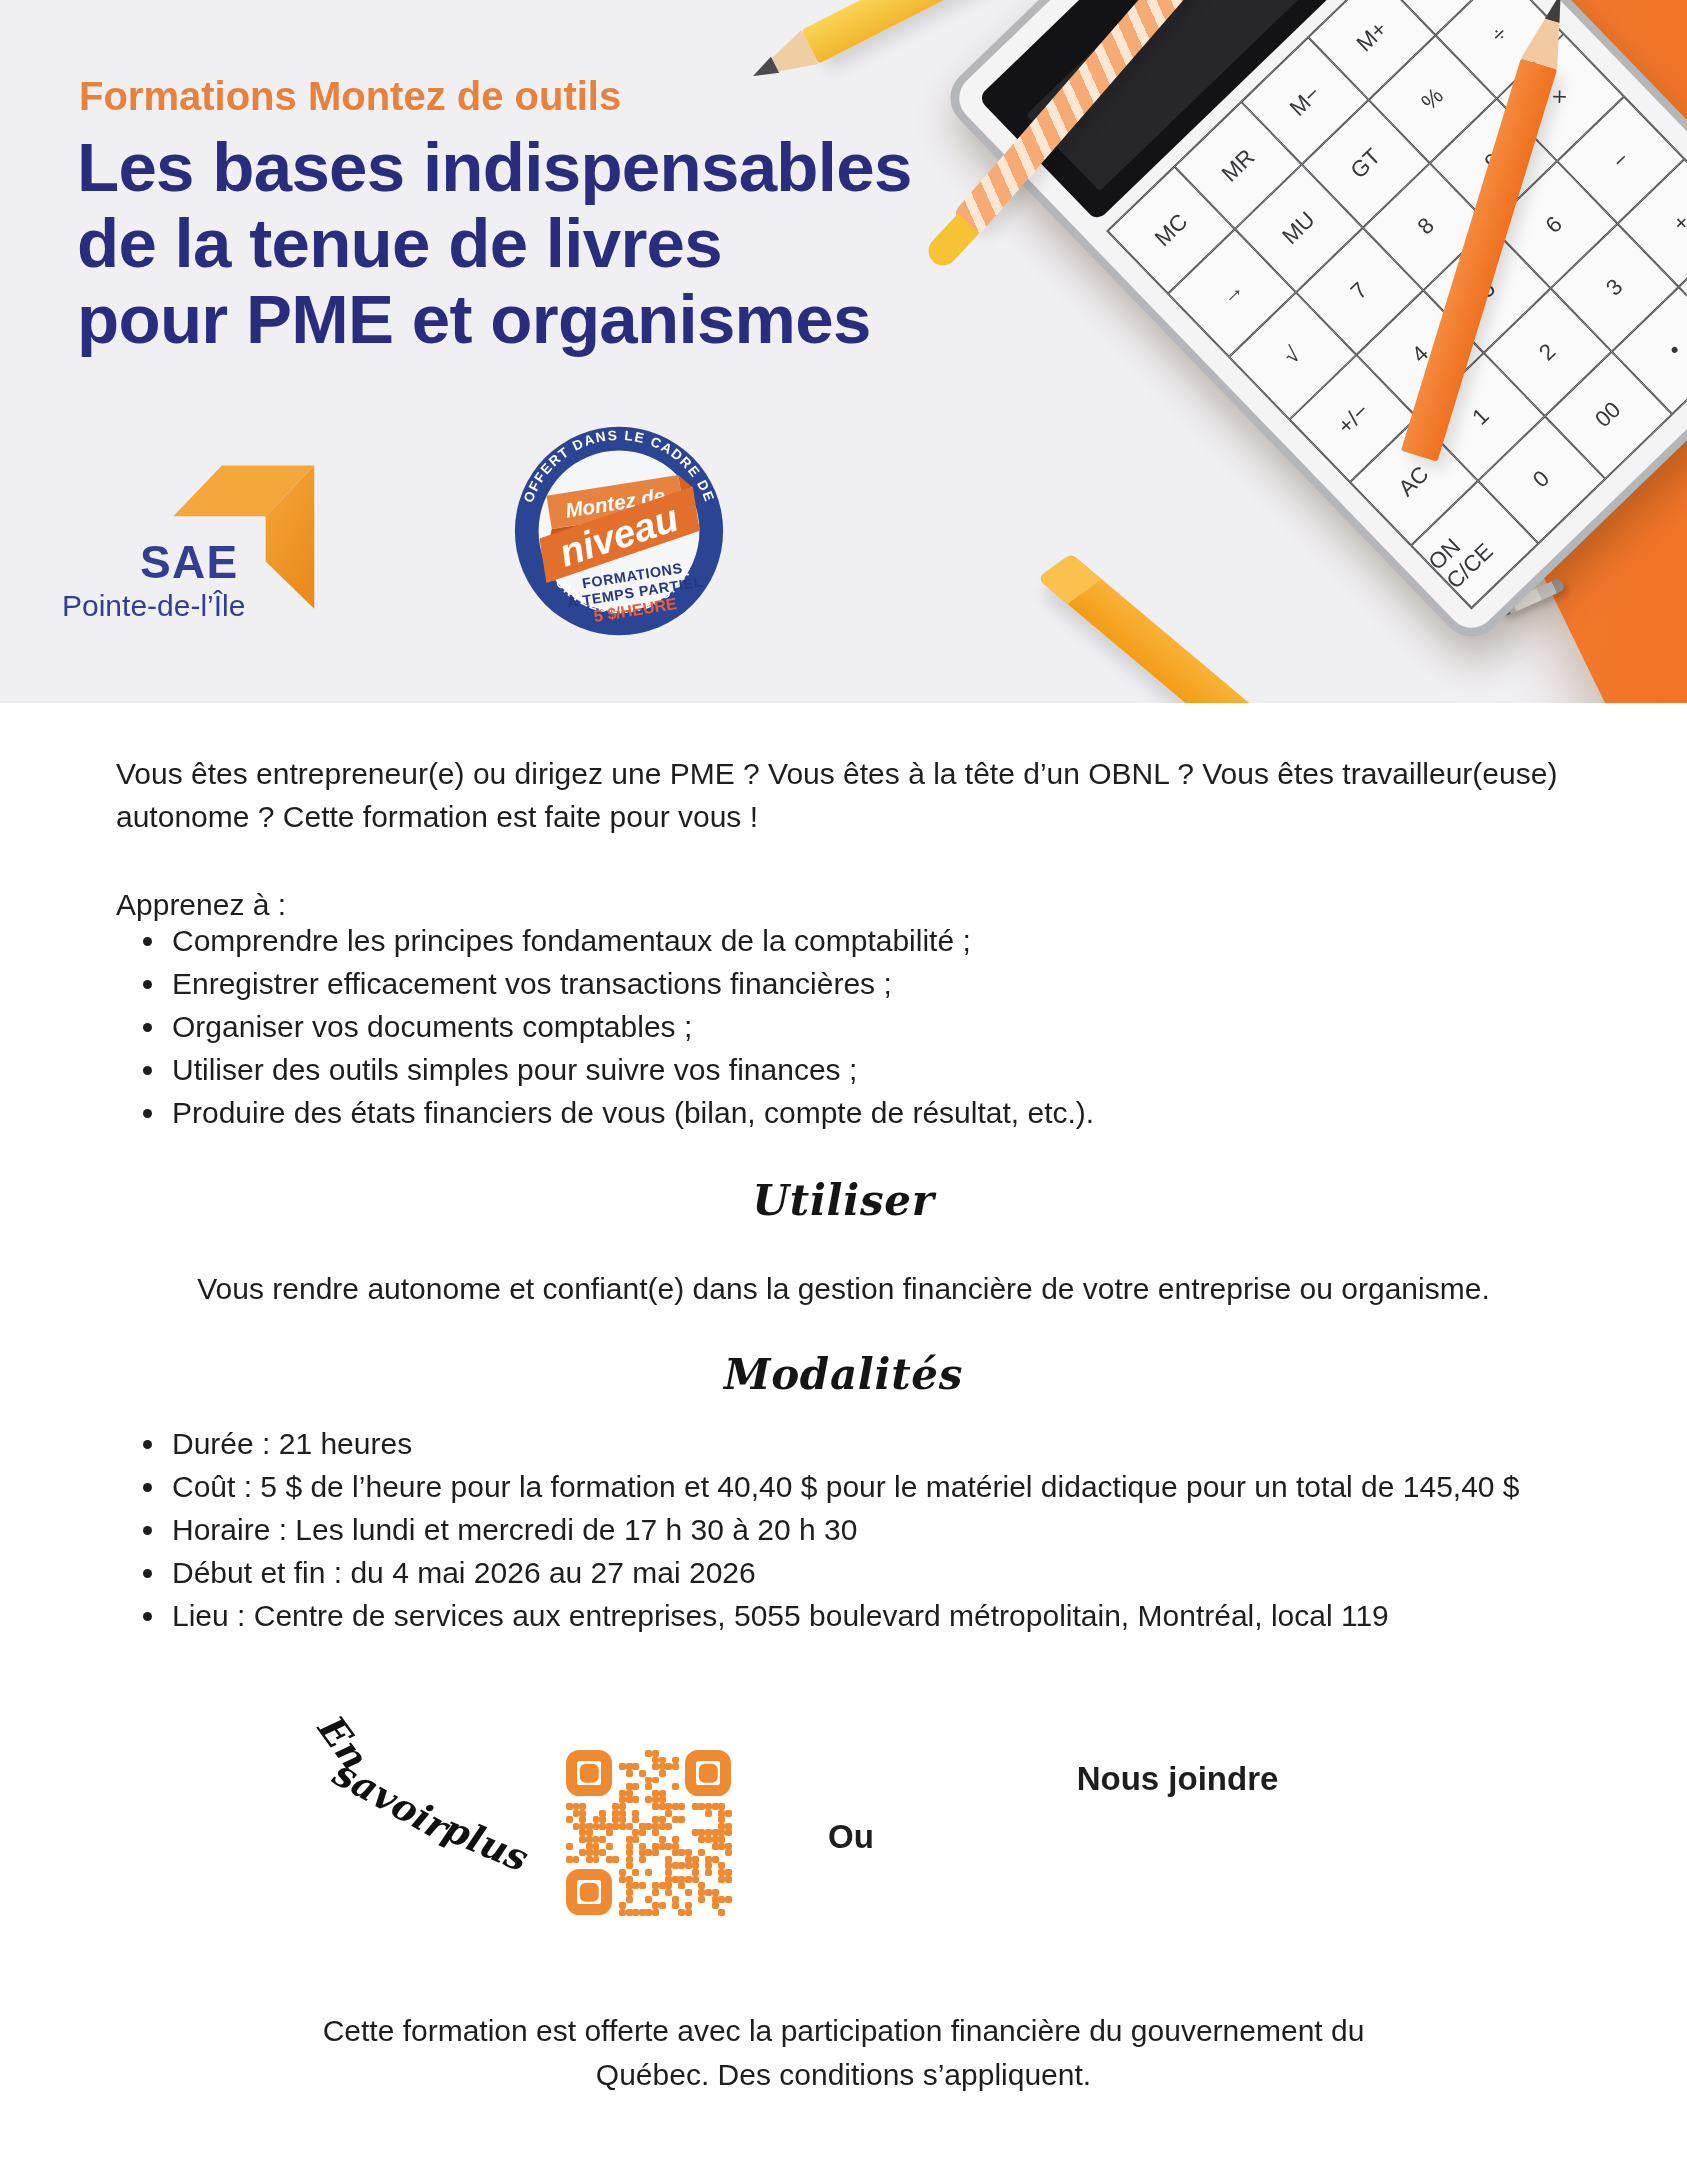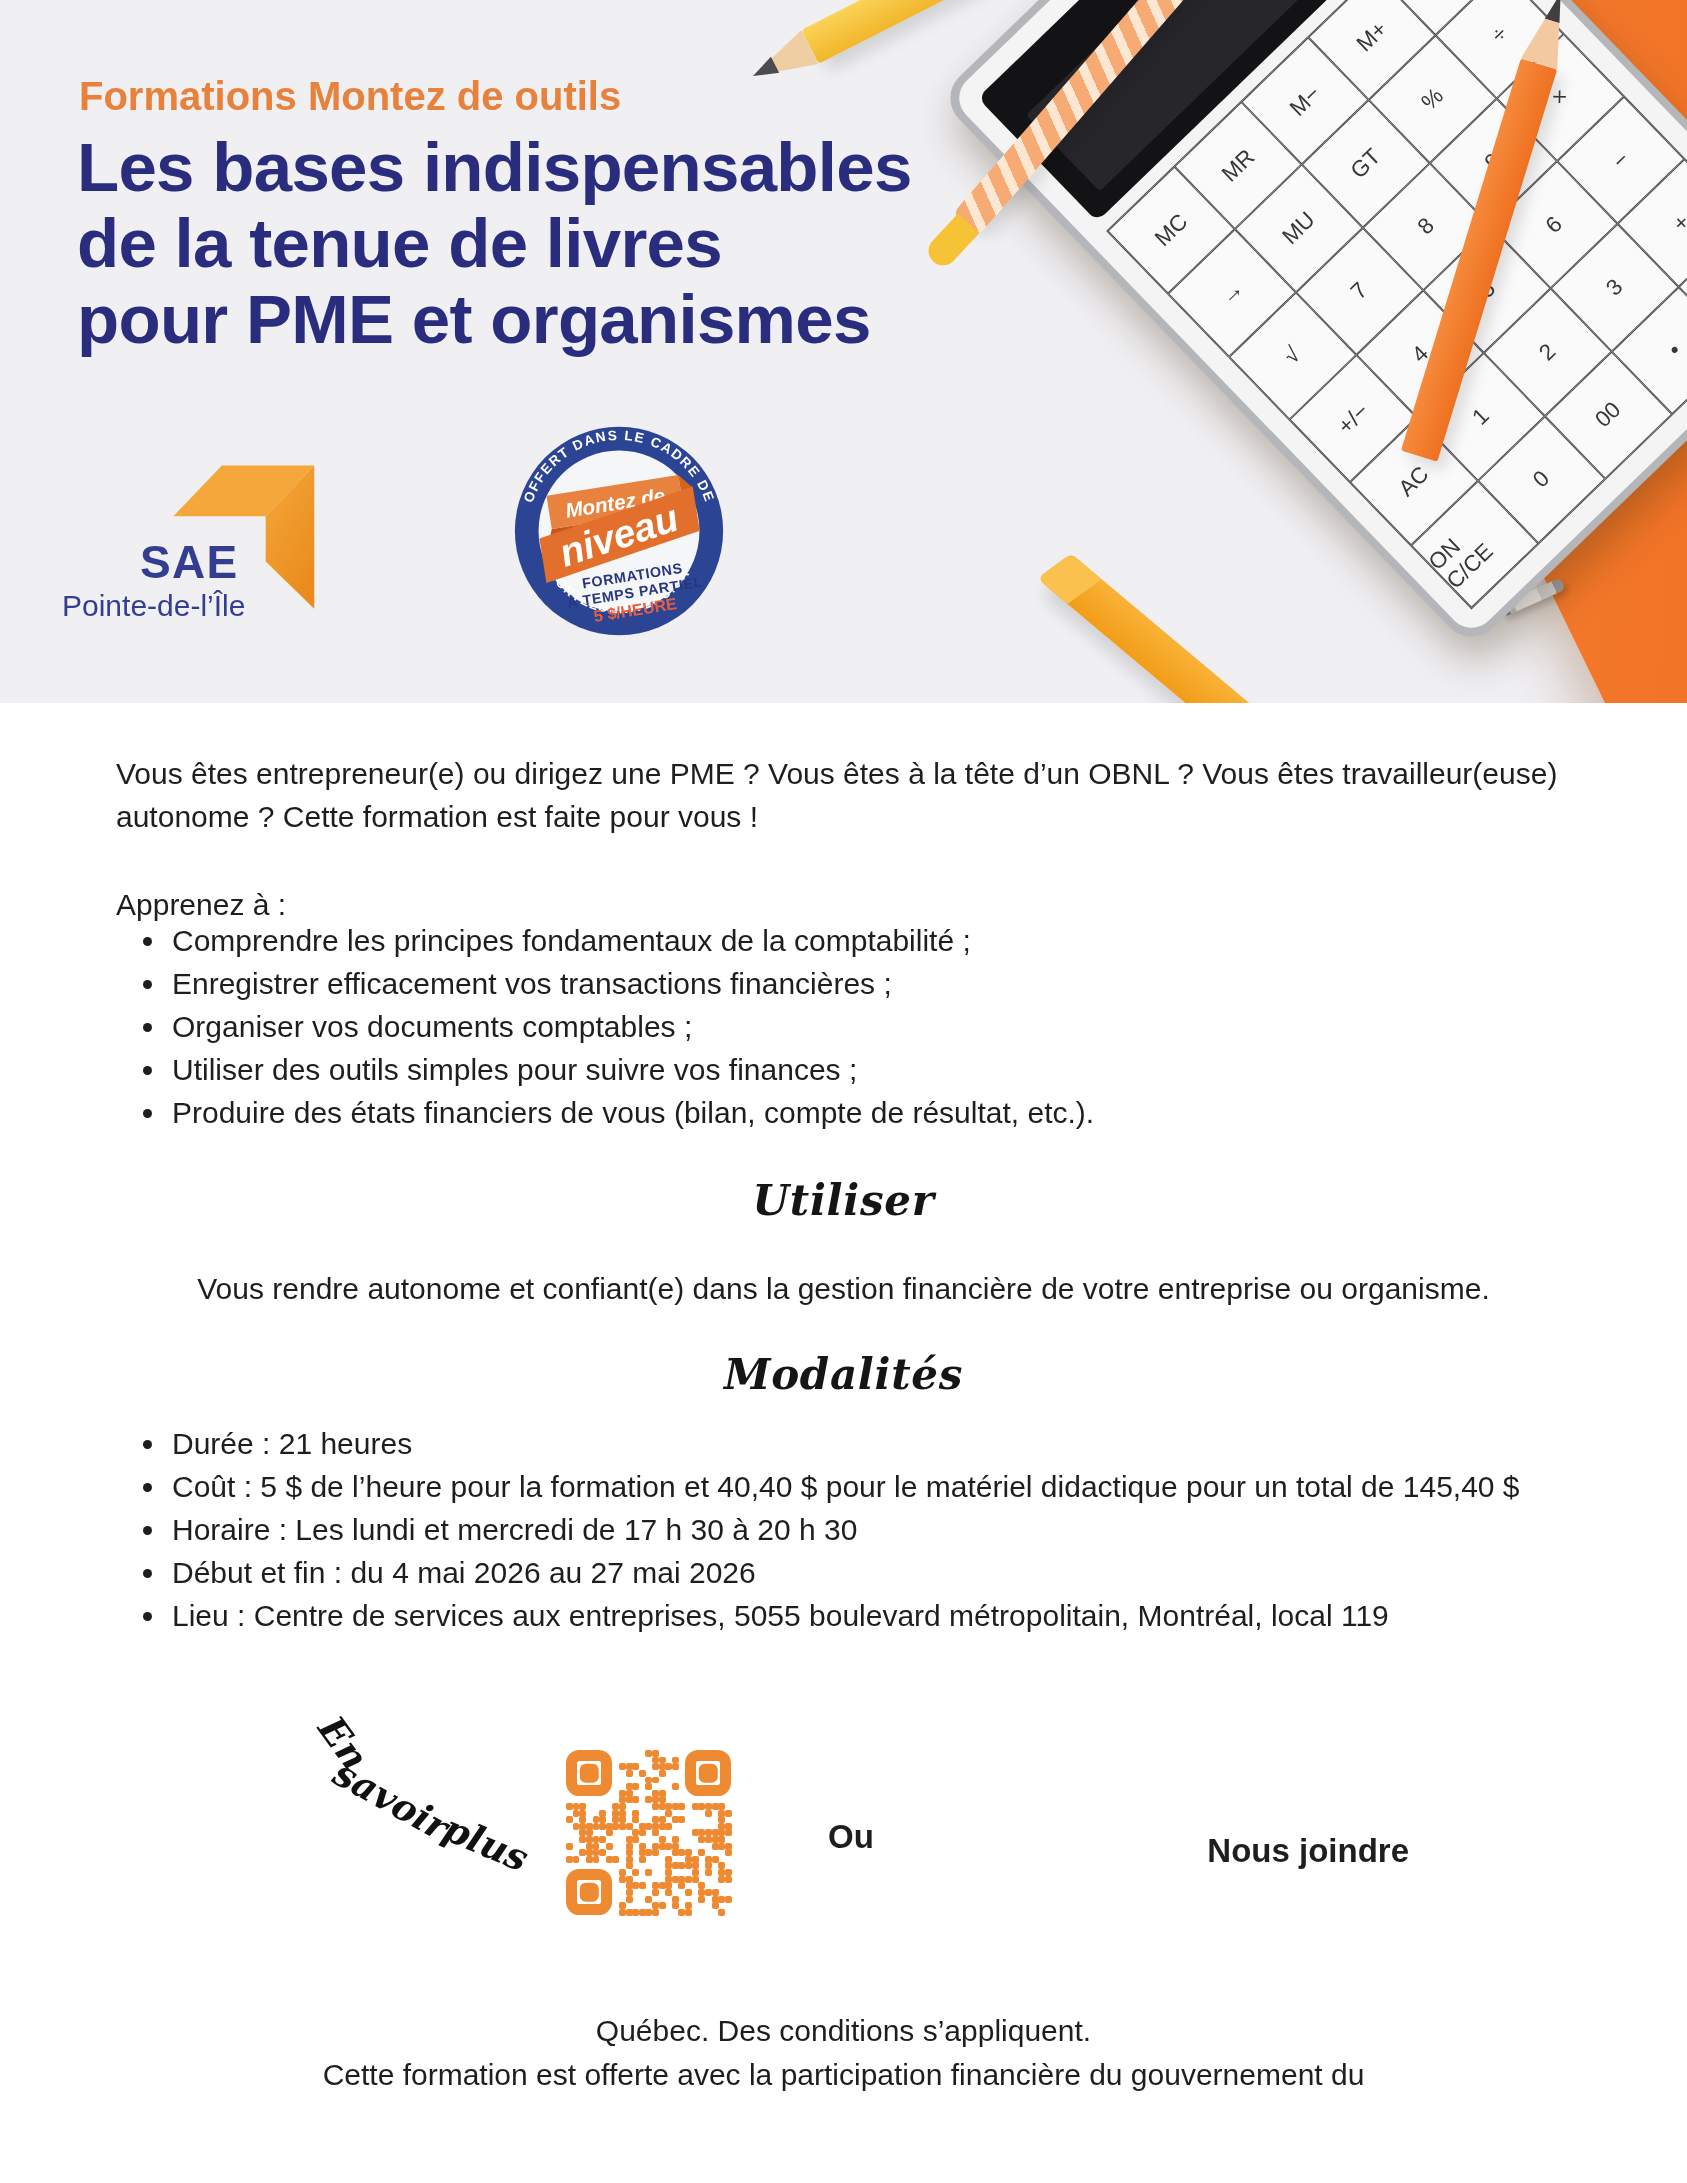--- a/index.html
+++ b/index.html
@@ -57,21 +57,21 @@
   
   .script-part{position:absolute;font-family:"DejaVu Serif","Liberation Serif",serif;font-style:italic;font-weight:700;font-size:37px;color:#111;}
   .script-en{left:316px;top:1721px;transform:rotate(54deg);}
   .script-savoir{left:329px;top:1778px;transform:rotate(29deg);}
   .script-plus{left:442px;top:1821px;transform:rotate(23deg);}
   .qr{position:absolute;left:566px;top:1750px;width:165px;height:165px;}
   .qr .module{position:absolute;width:6.6px;height:6.6px;border-radius:2px;}
   .qr .finder{position:absolute;width:46px;height:46px;border-radius:13.2px;box-sizing:border-box;}
   .qr .finder::after{content:"";position:absolute;left:50%;top:50%;width:18.5px;height:18.5px;transform:translate(-50%,-50%);border-radius:6px;}
   .or-label{position:absolute;left:828px;top:1818px;font-size:33px;font-weight:600;}
-  .contact{position:absolute;left:946px;top:1832px;width:463px;text-align:right;}
+  .contact{position:absolute;left:946px;top:1760px;width:463px;text-align:center;}
   .contact-heading{font-size:33px;font-weight:700;margin-bottom:14.6px;}
   .contact-line{font-size:31px;font-weight:400;margin-bottom:10.6px;}
 
   
   .footer{position:absolute;left:0;top:2009px;width:1687px;text-align:center;font-size:30px;line-height:1.48;}
 </style>
 <style>.qr .finder::after{background:#ee8a31;}</style></head>
 <body>
 
 <div class="page">
@@ -437,18 +437,18 @@
       <div class="finder" style="left: 0px; top: 119px; border: 11.2px solid rgb(238, 138, 49);"></div>
     </div>
 
   <div class="or-label">Ou</div>
 
   <div class="contact">
     <div class="contact-heading">Nous joindre</div>
   </div>
 
   <div class="footer">
+    <div>Cette formation est offerte avec la participation financière du gouvernement du</div>
     <div>Québec. Des conditions s’appliquent.</div>
-    <div>Cette formation est offerte avec la participation financière du gouvernement du</div>
   </div>
 
 </div>
 
 
 </body></html>

